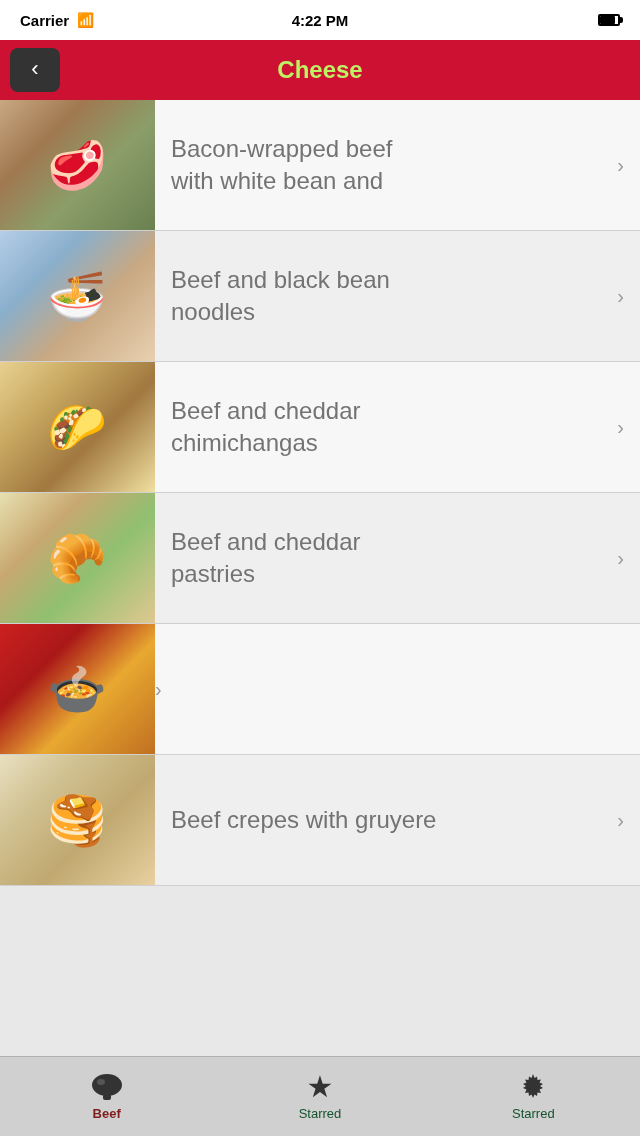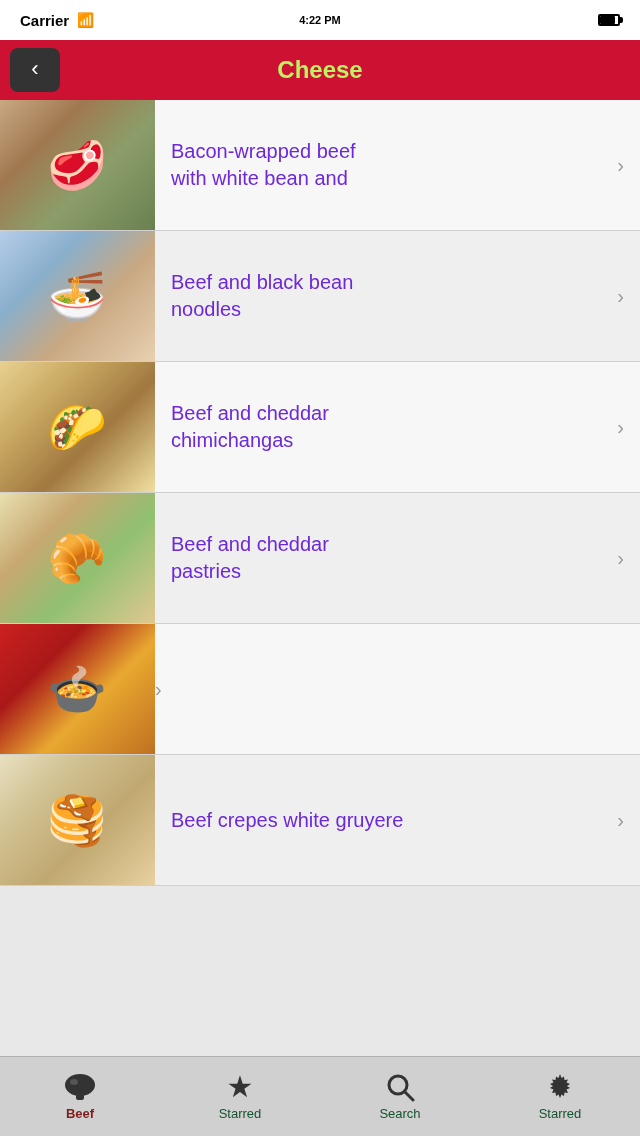--- a/index.html
+++ b/index.html
@@ -20,21 +20,21 @@
       background: #fff;
       display: flex;
       align-items: center;
       justify-content: space-between;
       padding: 0 20px;
       font-size: 15px;
       font-weight: 600;
       color: #000;
     }
     .status-left { display: flex; align-items: flex-start; gap: 8px; }
-    .status-center { position: absolute; left: 50%; transform: translateX(-50%); font-size: 11px; font-weight: 600; }
+    .status-center { position: absolute; left: 50%; transform: translateX(-50%); font-size: 15px; font-weight: 600; }
     .status-right { display: flex; align-items: center; gap: 6px; }
 
     
     .header {
       width: 100%;
       height: 60px;
       background: #cc1133;
       display: flex;
       align-items: center;
       position: relative;
@@ -113,22 +113,22 @@
       align-items: center;
       justify-content: center;
       font-size: 48px;
     }
 
     .recipe-info {
       flex: 1;
       padding: 10px 16px 10px 16px;
     }
     .recipe-name {
-      font-size: 20px;
-      color: #6d28d9;
+      font-size: 24px;
+      color: #737373;
       line-height: 1.35;
       font-weight: 400;
     }
     .recipe-chevron {
       color: #999;
       font-size: 20px;
       padding-right: 16px;
       flex-shrink: 0;
     }
 
@@ -251,46 +251,39 @@
     <div class="recipe-thumbnail thumb-5">
       <div class="thumb-inner">🍲</div>
     </div>
     <span class="recipe-chevron">›</span>
   </div>
     <div class="recipe-item">
     <div class="recipe-thumbnail thumb-6">
       <div class="thumb-inner">🥞</div>
     </div>
     <div class="recipe-info">
-      <span class="recipe-name">Beef crepes white gruyere</span>
+      <span class="recipe-name">Beef crepes with gruyere</span>
     </div>
     <span class="recipe-chevron">›</span>
   </div>
   </div>
 
 <div class="tab-bar" id="tab-bar">
 <div class="tab-item active">
     <svg width="36" height="30" viewBox="0 0 36 30">
       <ellipse cx="18" cy="13" rx="15" ry="11" fill="#333"></ellipse>
       <ellipse cx="12" cy="10" rx="4" ry="3" fill="#555"></ellipse>
       <rect x="14" y="22" width="8" height="6" rx="2" fill="#333"></rect>
     </svg>
     <span class="tab-label">Beef</span>
   </div>
     <div class="tab-item">
     <span class="tab-icon" style="font-size:30px;">★</span>
     <span class="tab-label">Starred</span>
   </div>
     <div class="tab-item">
     <svg width="30" height="30" viewBox="0 0 30 30">
-      <circle cx="13" cy="13" r="9" fill="none" stroke="#333" stroke-width="3"></circle>
-      <line x1="20" y1="20" x2="28" y2="28" stroke="#333" stroke-width="3" stroke-linecap="round"></line>
-    </svg>
-    <span class="tab-label">Search</span>
-  </div>
-    <div class="tab-item">
-    <svg width="30" height="30" viewBox="0 0 30 30">
       <circle cx="15" cy="15" r="5" fill="none" stroke="#333" stroke-width="2.5"></circle>
       <path d="M15 2 L16.5 6 L19 4.5 L19.5 8 L23 7.5 L21.5 10.5 L25 12 L22 14 L25 16 L21.5 17.5 L23 21 L19.5 20.5 L19 24 L16.5 22.5 L15 26 L13.5 22.5 L11 24 L10.5 20.5 L7 21 L8.5 17.5 L5 16 L8 14 L5 12 L8.5 10.5 L7 7.5 L10.5 8 L11 4.5 L13.5 6 Z" fill="#333"></path>
     </svg>
     <span class="tab-label">Starred</span>
   </div>
   </div>
 
 </body></html>

